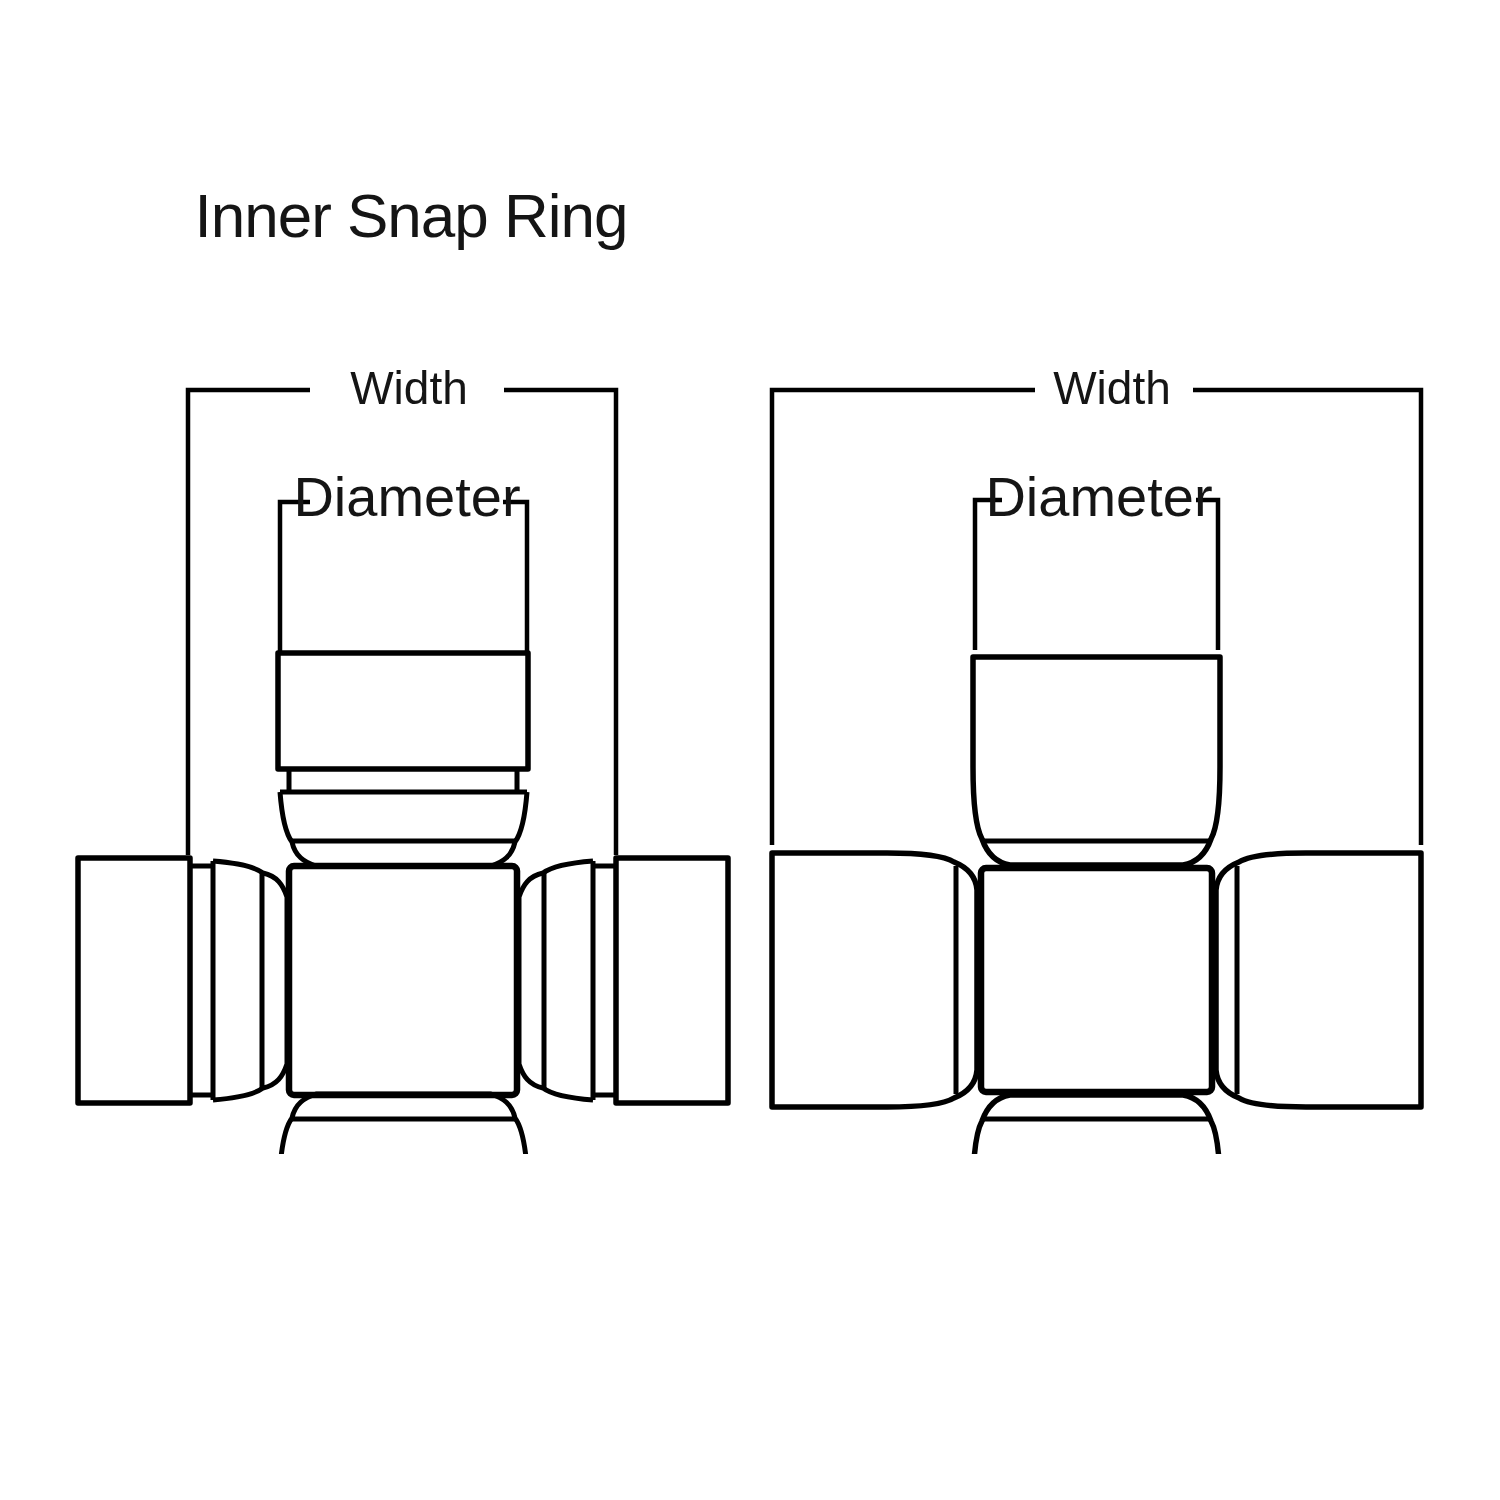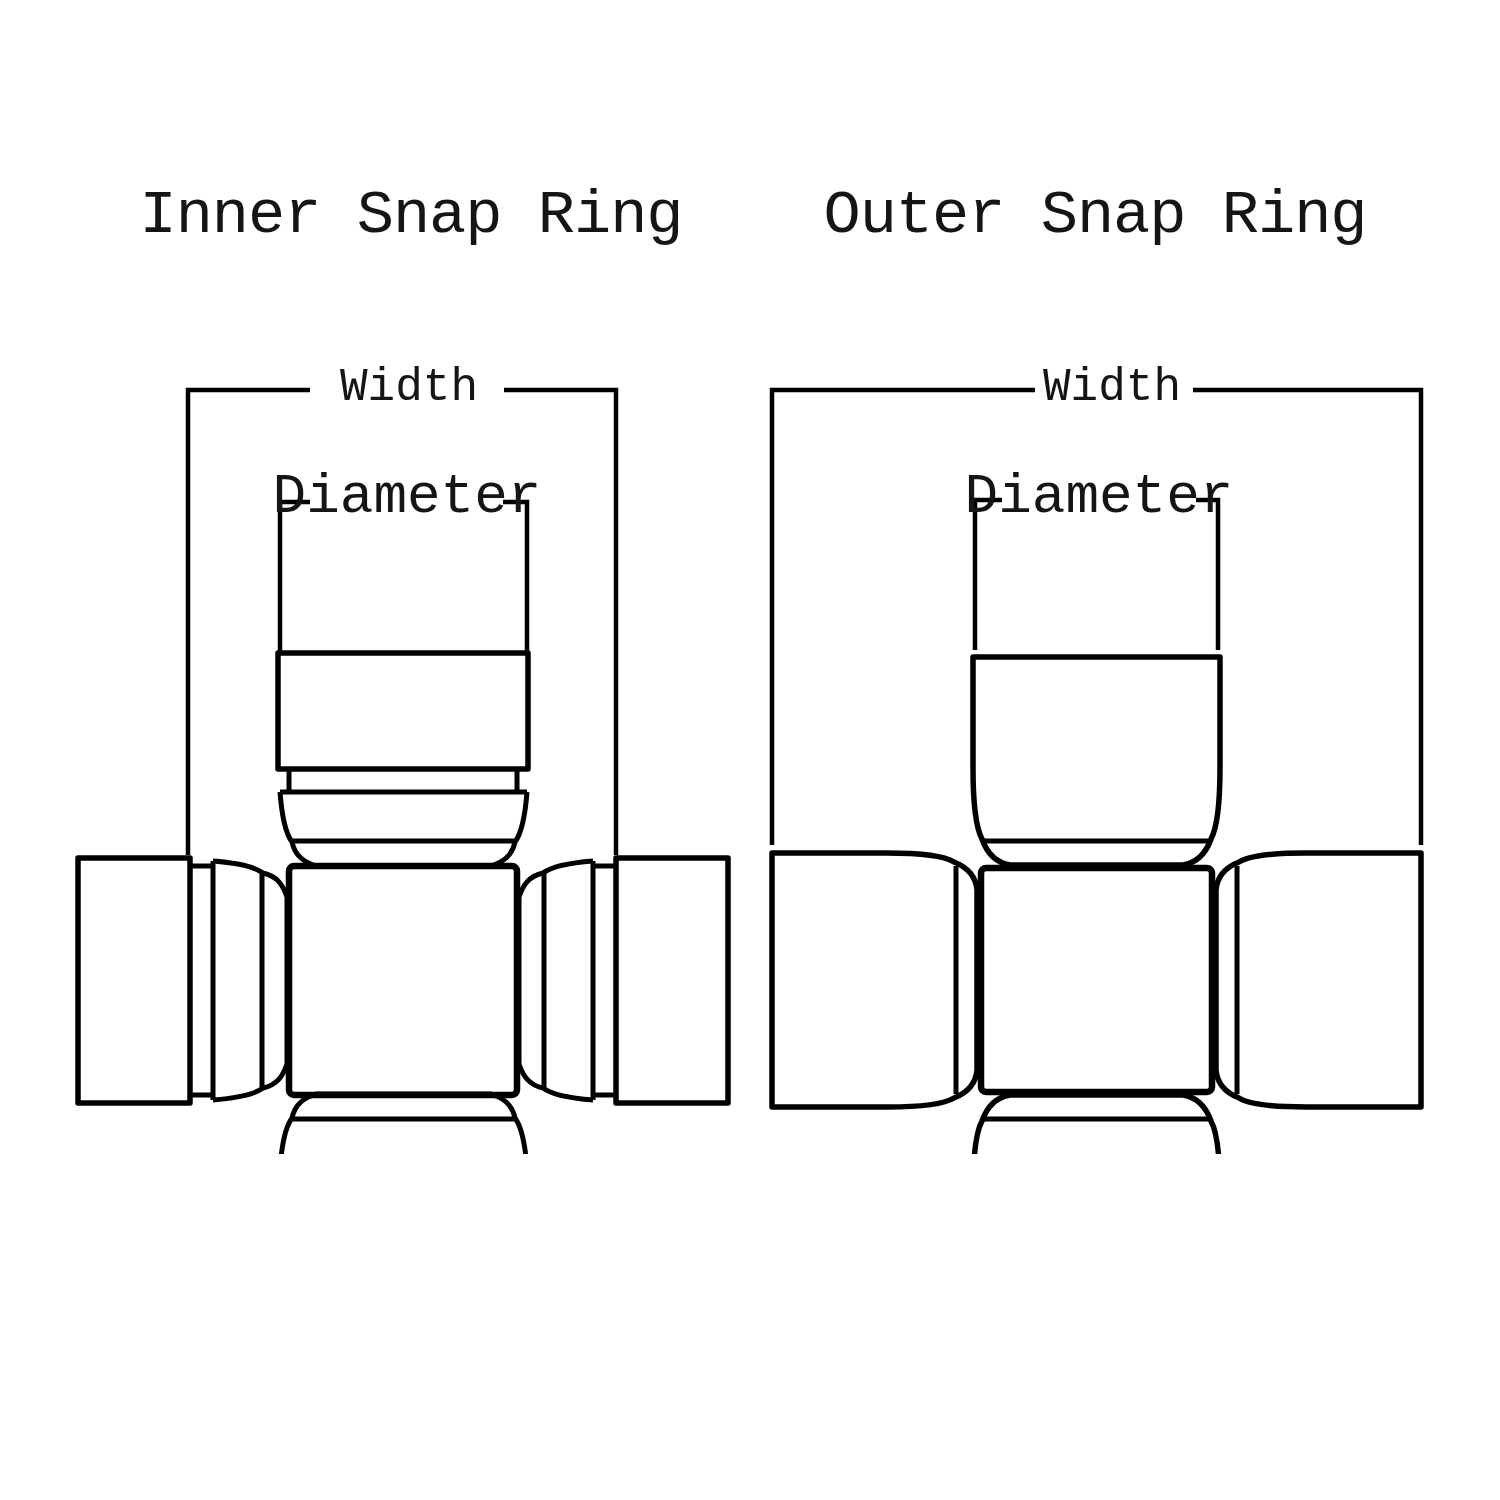--- a/index.html
+++ b/index.html
@@ -6,21 +6,21 @@
     margin: 0;
     padding: 0;
     background: #ffffff;
   }
   .canvas {
     position: relative;
     width: 1500px;
     height: 1154px;
     background: var(--bg, #ffffff);
     overflow: hidden;
-    font-family: Liberation Mono, monospace;
+    font-family: Liberation Sans, sans-serif;
   }
   svg.art {
     position: absolute;
     left: 0;
     top: 0;
     width: 1500px;
     height: 1500px;
   }
   
   .ln {
@@ -123,21 +123,20 @@
       <path class="ln-cap" d="M772,853 L887,853 C925,853 946,857 954,862 C969,868 976,878 977,890 L977,1070 C976,1082 969,1092 954,1098 C946,1103 925,1107 887,1107 L772,1107 Z"></path>
       <path class="ln" d="M956,866 L956,1094"></path>
 
       <path class="ln-cap" d="M1421,853 L1306,853 C1268,853 1247,857 1239,862 C1224,868 1217,878 1216,890 L1216,1070 C1217,1082 1224,1092 1239,1098 C1247,1103 1268,1107 1306,1107 L1421,1107 Z"></path>
       <path class="ln" d="M1237,866 L1237,1094"></path>
     </g>
   </svg>
 
   <div class="lbl lbl-title" style="left:411px; top:216px;">Inner Snap Ring</div>
 
-  <div class="lbl lbl-title" style="left:1095px; top:216px;">Outer Snap Ring</div>
 
   <div class="lbl lbl-width" style="left:409px; top:388px;">Width</div>
 
   <div class="lbl lbl-width" style="left:1112px; top:388px;">Width</div>
 
   <div class="lbl lbl-diameter" style="left:407px; top:497px;">Diameter</div>
 
   <div class="lbl lbl-diameter" style="left:1099px; top:497px;">Diameter</div>
 
 </div>

